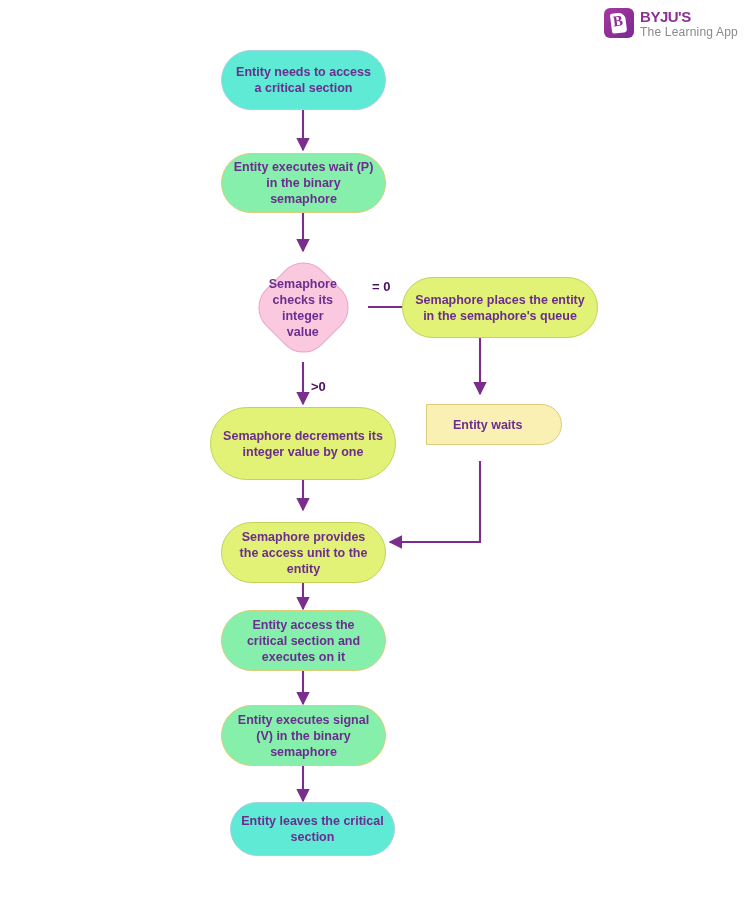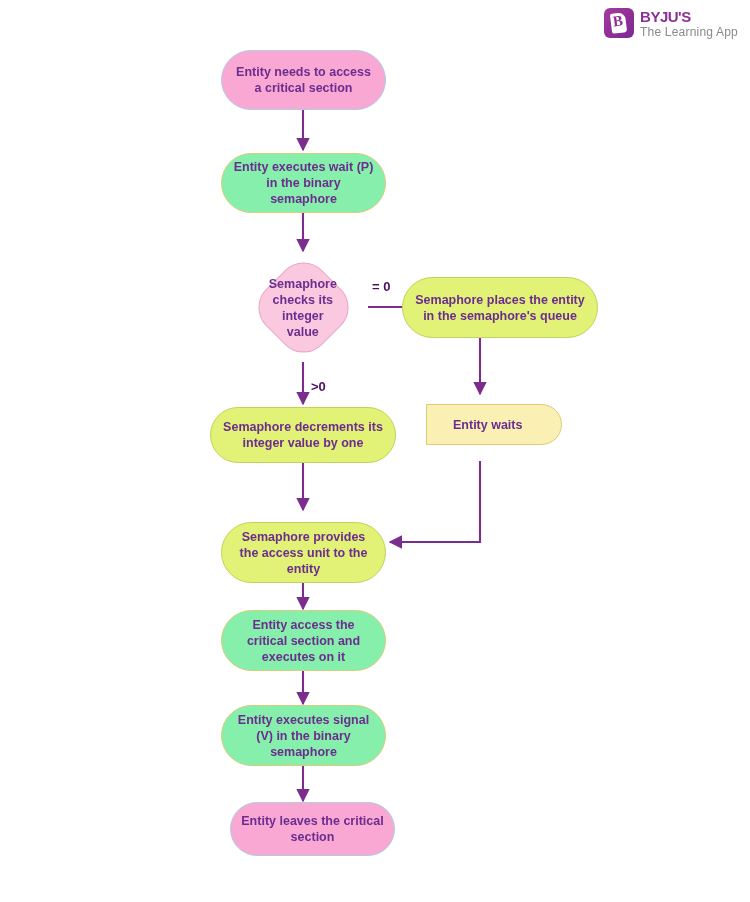--- a/index.html
+++ b/index.html
@@ -84,21 +84,21 @@
     align-items: center;
     justify-content: center;
     text-align: center;
     font-size: 12.5px;
     font-weight: bold;
     line-height: 1.28;
     color: #6b2d8e;
     padding: 4px 10px;
   }
   .node-blue {
-    background: #f9a8d4;
+    background: #5eead4;
     border: 1px solid #a9cfe3;
     border-radius: 40px;
   }
   .node-yellow {
     background: #86efac;
     border: 1px solid #d9cd79;
     border-radius: 40px;
   }
   .node-green {
     background: #e2f277;
@@ -203,21 +203,21 @@
   <div class="edge-label" style="left:311px; top:379px;">&gt;0</div>
 
   <div class="node node-green" style="left:402px; top:277px; width:196px; height:61px;">
     <span>Semaphore places the entity in the semaphore's queue</span>
   </div>
 
   <div class="node node-wait" style="left:426px; top:404px; width:136px; height:41px;">
     <span>Entity waits</span>
   </div>
 
-  <div class="node node-green" style="left:210px; top:407px; width:186px; height:56px;">
+  <div class="node node-green" style="left:210px; top:407px; width:186px; height:73px;">
     <span>Semaphore decrements its integer value by one</span>
   </div>
 
   <div class="node node-green" style="left:221px; top:514px; width:165px; height:61px;margin-top:8px;">
     <span>Semaphore provides the access unit to the entity</span>
   </div>
 
   <div class="node node-yellow" style="left:221px; top:610px; width:165px; height:61px;">
     <span>Entity access the critical section and executes on it</span>
   </div>

